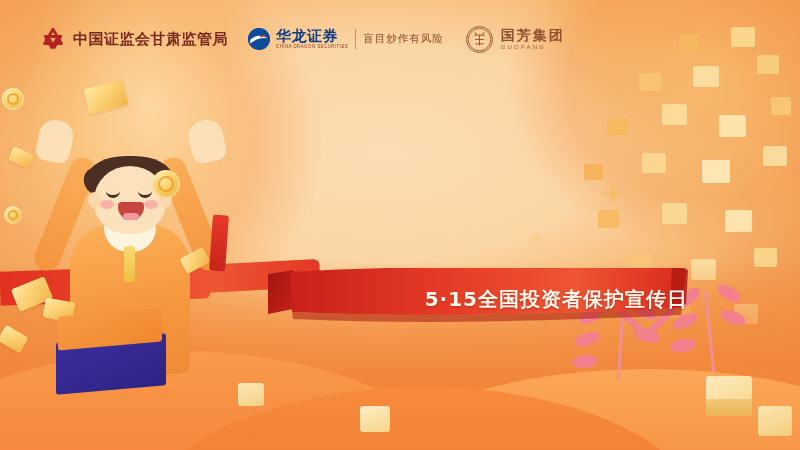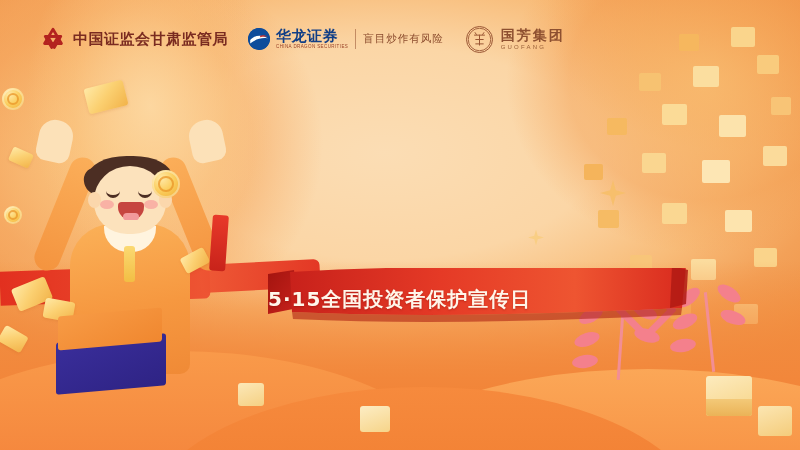--- a/index.html
+++ b/index.html
@@ -263,21 +263,21 @@
     -webkit-text-stroke: 1px #C9140A;
   }
 
   
   .ribbon-wrap {
     position: absolute; left: 268px; top: 268px; width: 420px; height: 62px; z-index: 24;
   }
   .ribbon-text {
     position: absolute;
     left: 0; right: 0; top: 18px;
-    text-align: left;
+    text-align: right;
     font-family: "DejaVu Sans", "Liberation Sans", sans-serif;
     font-size: 20px;
     font-weight: 700;
     color: #FFF6EA;
     letter-spacing: 1px;
     white-space: nowrap;
     z-index: 3;
     text-shadow: 0 1px 2px rgba(140,20,10,.45);
   }
 </style>

